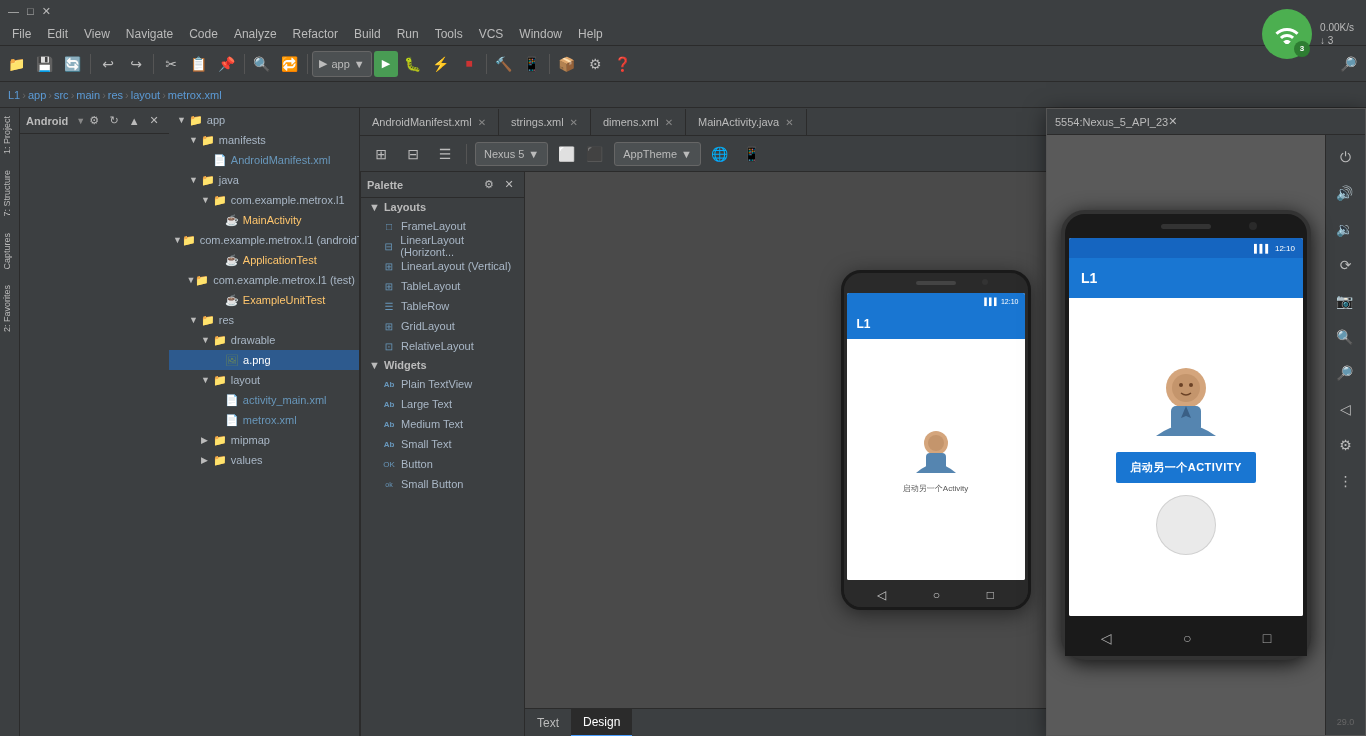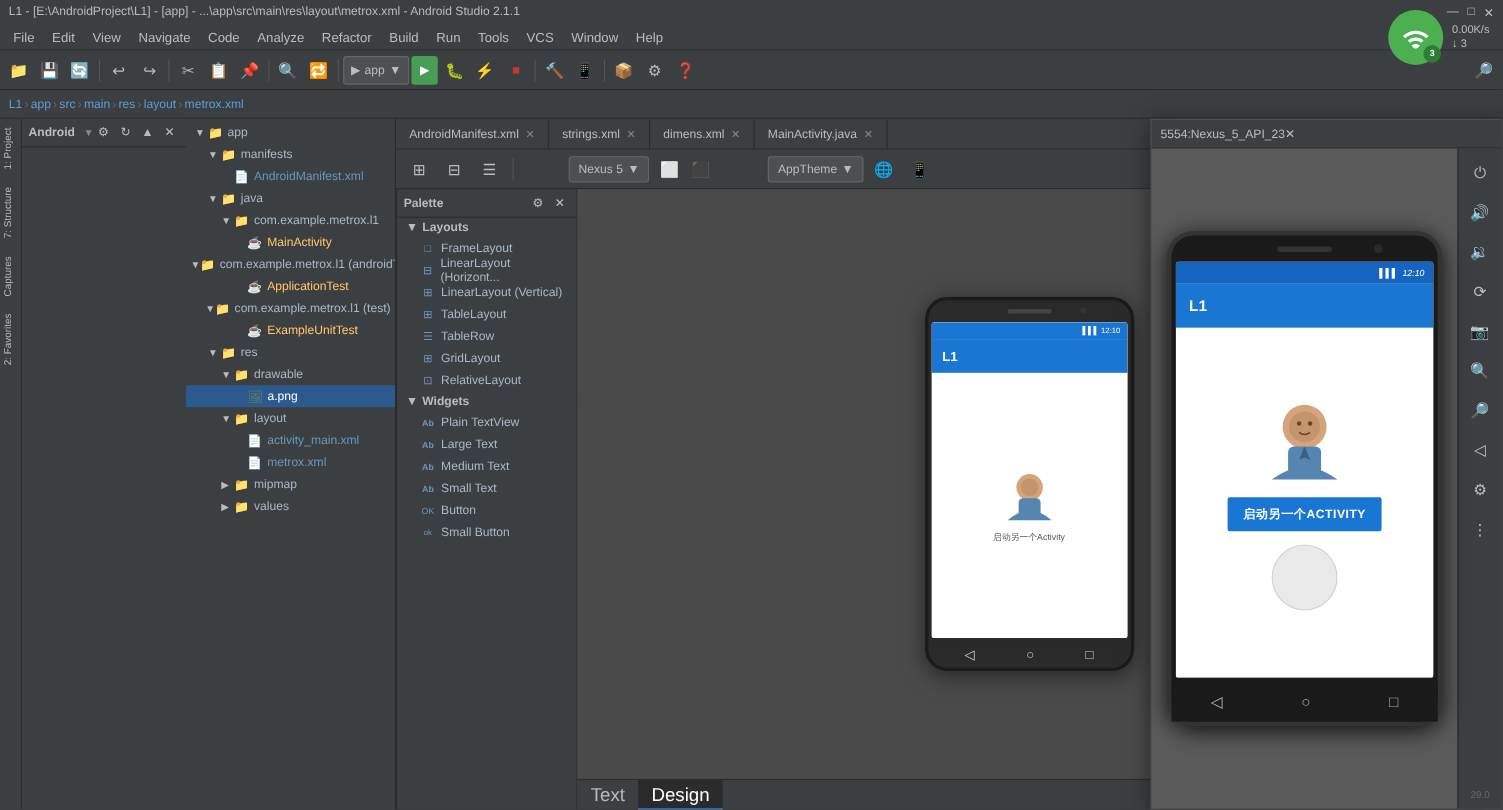--- a/index.html
+++ b/index.html
@@ -64,21 +64,21 @@
     .phone-screen { flex: 1; background: #f5f5f5; margin: 20px 3px 3px 3px; border-radius: 2px; display: flex; flex-direction: column; overflow: hidden; }
     .phone-status-bar { height: 16px; background: #1976d2; display: flex; align-items: center; justify-content: flex-end; padding: 0 6px; font-size: 8px; color: white; }
     .phone-app-bar { height: 30px; background: #1976d2; display: flex; align-items: center; padding: 0 10px; }
     .phone-app-title { color: white; font-size: 12px; font-weight: bold; }
     .phone-content { flex: 1; background: white; display: flex; flex-direction: column; align-items: center; justify-content: center; gap: 8px; }
     .phone-nav { height: 24px; background: #2a2a2a; display: flex; align-items: center; justify-content: space-around; padding: 0 10px; }
     .phone-nav-btn { color: #ccc; font-size: 12px; cursor: pointer; }
 
     
     .canvas-tabs { height: 28px; background: #3c3f41; display: flex; align-items: center; border-top: 1px solid #2b2b2b; }
-    .canvas-tab { padding: 4px 12px; font-size: 17px; color: #bbbbbb; cursor: pointer; height: 28px; display: flex; }
+    .canvas-tab { padding: 4px 12px; font-size: 12px; color: #bbbbbb; cursor: pointer; height: 28px; display: flex; align-items: center; }
     .canvas-tab.active { background: #2b2b2b; color: white; border-bottom: 2px solid #4a9eff; }
 
     
     .right-panel { width: 20px; background: #3c3f41; border-left: 1px solid #2b2b2b; display: flex; flex-direction: column; align-items: center; gap: 4px; padding-top: 4px; }
 
     
     .emulator-window { position: absolute; right: 10px; top: 0; width: 310px; background: #3c3f41; border: 1px solid #555; box-shadow: 0 4px 20px rgba(0,0,0,0.5); display: flex; flex-direction: column; z-index: 10; }
     .emulator-title { height: 26px; background: #3c3f41; display: flex; align-items: center; justify-content: flex-start; padding: 0 8px; border-bottom: 1px solid #2b2b2b; font-size: 11px; color: #bbbbbb; }
     .emulator-controls { width: 40px; background: #3c3f41; display: flex; flex-direction: column; align-items: center; gap: 8px; padding: 8px 4px; border-left: 1px solid #2b2b2b; }
     .emu-btn { width: 28px; height: 28px; background: transparent; border: none; color: #bbbbbb; cursor: pointer; display: flex; align-items: center; justify-content: center; font-size: 14px; border-radius: 3px; }
@@ -88,27 +88,26 @@
     .large-phone-speaker { width: 50px; height: 5px; background: #333; border-radius: 3px; position: absolute; top: 10px; left: 50%; transform: translateX(-50%); }
     .large-phone-camera { width: 8px; height: 8px; background: #2a2a2a; border-radius: 50%; position: absolute; top: 8px; right: 50px; }
     .large-phone-screen { flex: 1; background: #f5f5f5; margin: 24px 4px 4px 4px; border-radius: 2px; display: flex; flex-direction: column; overflow: hidden; }
     .large-phone-status { height: 20px; background: #1565c0; display: flex; align-items: center; justify-content: flex-end; padding: 0 8px; font-size: 9px; color: white; gap: 4px; }
     .large-phone-appbar { height: 40px; background: #1976d2; display: flex; align-items: center; padding: 0 12px; }
     .large-phone-title { color: white; font-size: 14px; font-weight: bold; }
     .large-phone-content { flex: 1; background: white; display: flex; flex-direction: column; align-items: center; justify-content: center; gap: 12px; }
     .large-phone-nav { height: 36px; background: #1a1a1a; display: flex; align-items: center; justify-content: space-around; }
     .large-phone-nav-btn { color: #aaa; font-size: 14px; cursor: pointer; }
 
-    .dropdown-btn { background: #4c5052; border: 1px solid #666; border-radius: 3px; padding: 0 8px; height: 24px; color: #bbbbbb; font-size: 11px; display: flex; align-items: center; gap: 4px; cursor: pointer; margin-left: 42px; }
+    .dropdown-btn { background: #4c5052; border: 1px solid #666; border-radius: 3px; padding: 0 8px; height: 24px; color: #bbbbbb; font-size: 11px; display: flex; align-items: center; gap: 4px; cursor: pointer; }
   </style>
 </head>
 <body>
 
 <div class="title-bar">
-  <span>L1 - [E:\AndroidProject\L1] - [app] - ...\app\src\main\res\layout\metrox.xml - Android Studio 2.1.1</span>
   <div class="title-bar-controls">
     <span>—</span>
     <span>□</span>
     <span>✕</span>
   </div>
 </div>
 
 <div class="menu-bar">
   <span class="menu-item">File</span>
   <span class="menu-item">Edit</span>
@@ -498,21 +497,21 @@
     </div>
     <div style="flex:1;display:flex;">
 
       <div style="flex:1;background:#5a5a5a;display:flex;justify-content:center;align-items:center;padding:10px;">
         <div class="large-phone">
           <div class="large-phone-speaker"></div>
           <div class="large-phone-camera"></div>
           <div class="large-phone-screen">
             <div class="large-phone-status">
               <span style="font-size:8px;">▌▌▌</span>
-              <span style="font-size:8px;font-style:italic;">12:10</span>
+              <span style="font-size:8px;">12:10</span>
             </div>
             <div class="large-phone-appbar">
               <span class="large-phone-title">L1</span>
             </div>
             <div class="large-phone-content">
 
               <svg width="80" height="80" viewBox="0 0 80 80">
                 <circle cx="40" cy="28" r="20" fill="#d4a57c"></circle>
                 <circle cx="40" cy="28" r="14" fill="#c4956c"></circle>
 

